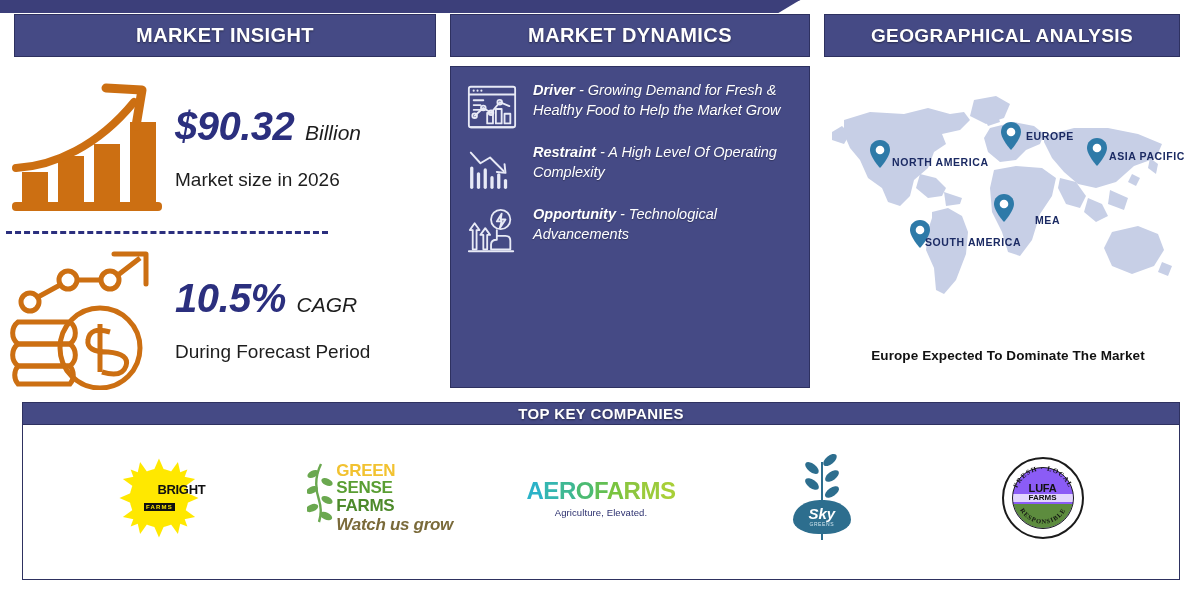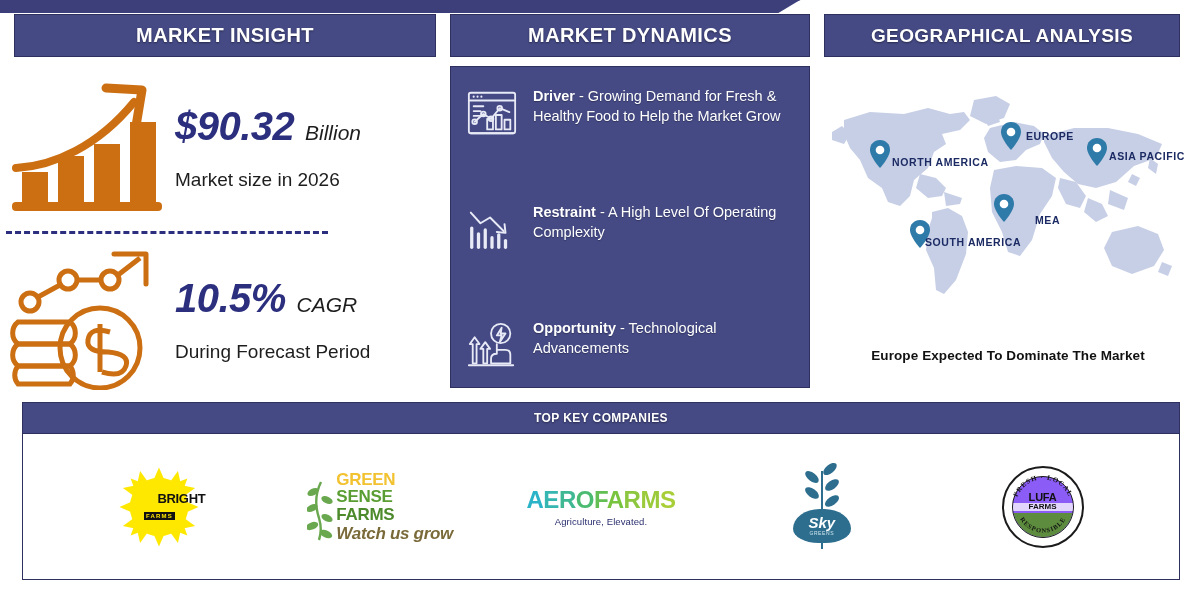--- a/index.html
+++ b/index.html
@@ -61,22 +61,22 @@
 
   .divider {
     position: absolute; left: 0; top: 171px; width: 322px; height: 0;
     border-top: 3px dashed #2b2f7e;
   }
 
   
   #dyn-body {
     position: absolute; left: 450px; top: 66px; width: 360px; height: 322px;
     background: #454a85; border: 1.5px solid #2e3160;
-    padding: 16px 12px 10px 10px;
-    display: flex; flex-direction: column; justify-content: space-between;
+    padding: 10px 12px 10px 10px;
+    display: flex; flex-direction: column; justify-content: flex-start; font-style: italic;
   }
   .dyn-row { display: flex; align-items: flex-start; gap: 10px; }
   .dyn-icon { flex: 0 0 62px; width: 62px; height: 62px; display:flex; align-items:center; justify-content:center;}
   .dyn-text {
     color: #ffffff; font-size: 14.5px; line-height: 1.35; padding-top: 4px;
     text-shadow: 0 1px 1px rgba(0,0,0,.3);
   }
   .dyn-text b { font-weight: bold; }
 
   
@@ -91,43 +91,43 @@
     position: absolute; left: 0; top: 286px; width: 368px; text-align: center;
     font-size: 13.5px; font-weight: bold; color: #111; letter-spacing: .1px;
   }
 
   
   #companies {
     position: absolute; left: 22px; top: 402px; width: 1158px; height: 178px;
     border: 1.5px solid #2e3160; background: #ffffff;
   }
   #companies-head {
-    height: 31px; background: #454a85; border-bottom: 1.5px solid #2e3160;
+    height: 22px; background: #454a85; border-bottom: 1.5px solid #2e3160;
     display: flex; align-items: center; justify-content: center;
-    color: #fff; font-weight: bold; font-size: 12px; letter-spacing: .4px;
+    color: #fff; font-weight: bold; font-size: 15px; letter-spacing: .4px;
     text-shadow: 0 1px 2px rgba(0,0,0,.45);
   }
   #logo-strip {
     height: 145px; display: flex; align-items: center; justify-content: space-around;
     padding: 0 26px;
   }
   .logo-cell { width: 170px; height: 100px; display: flex; align-items: center; justify-content: center; }
 
   
   .bf { position: relative; width: 86px; height: 86px; display:flex;align-items:center;justify-content:center;}
   .bf .burst { position:absolute; inset:0; }
   .bf .txt {
     position: relative; z-index: 2; text-align: center; line-height: 1;
   }
   .bf .t1 { font-size: 13px; font-weight: bold; color: #111; letter-spacing: -.3px; margin-left: 44px; }
   .bf .t2 { font-size: 6px; font-weight: bold; color: #111; letter-spacing: 1.2px; margin-top:2px;
             background:#111; color:#FFE800; padding:1px 2px; display:inline-block;}
 
   
-  .gsf { display: flex; align-items: flex-end; gap: 3px; }
+  .gsf { display: flex; align-items: flex-start; gap: 3px; }
   .gsf-words { line-height: 1.02; }
   .gsf-words div { font-weight: bold; font-size: 17px; letter-spacing: -.3px; }
   .gsf-green { color: #f2c230; }
   .gsf-sense { color: #5a9e33; }
   .gsf-farms { color: #4d8a2b; }
   .gsf-tag { font-size: 6.5px; color: #7a6a3a; font-style: italic; letter-spacing:.2px; margin-top: 2px;}
 
   
   .af { text-align: center; }
   .af-main { font-size: 24px; font-weight: bold; letter-spacing: -.5px; }

